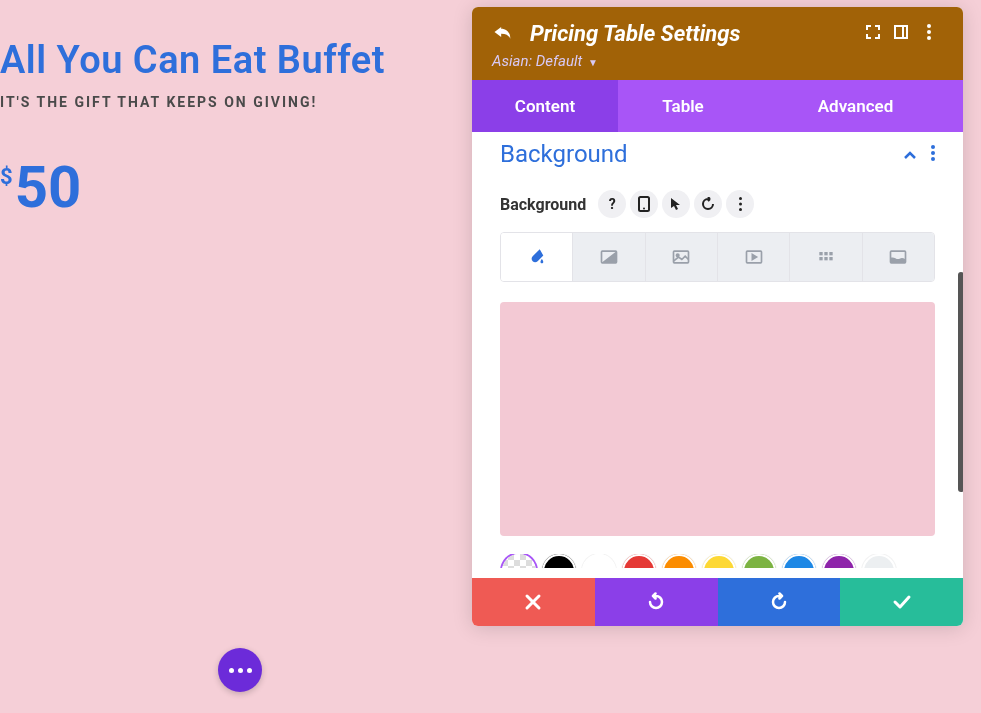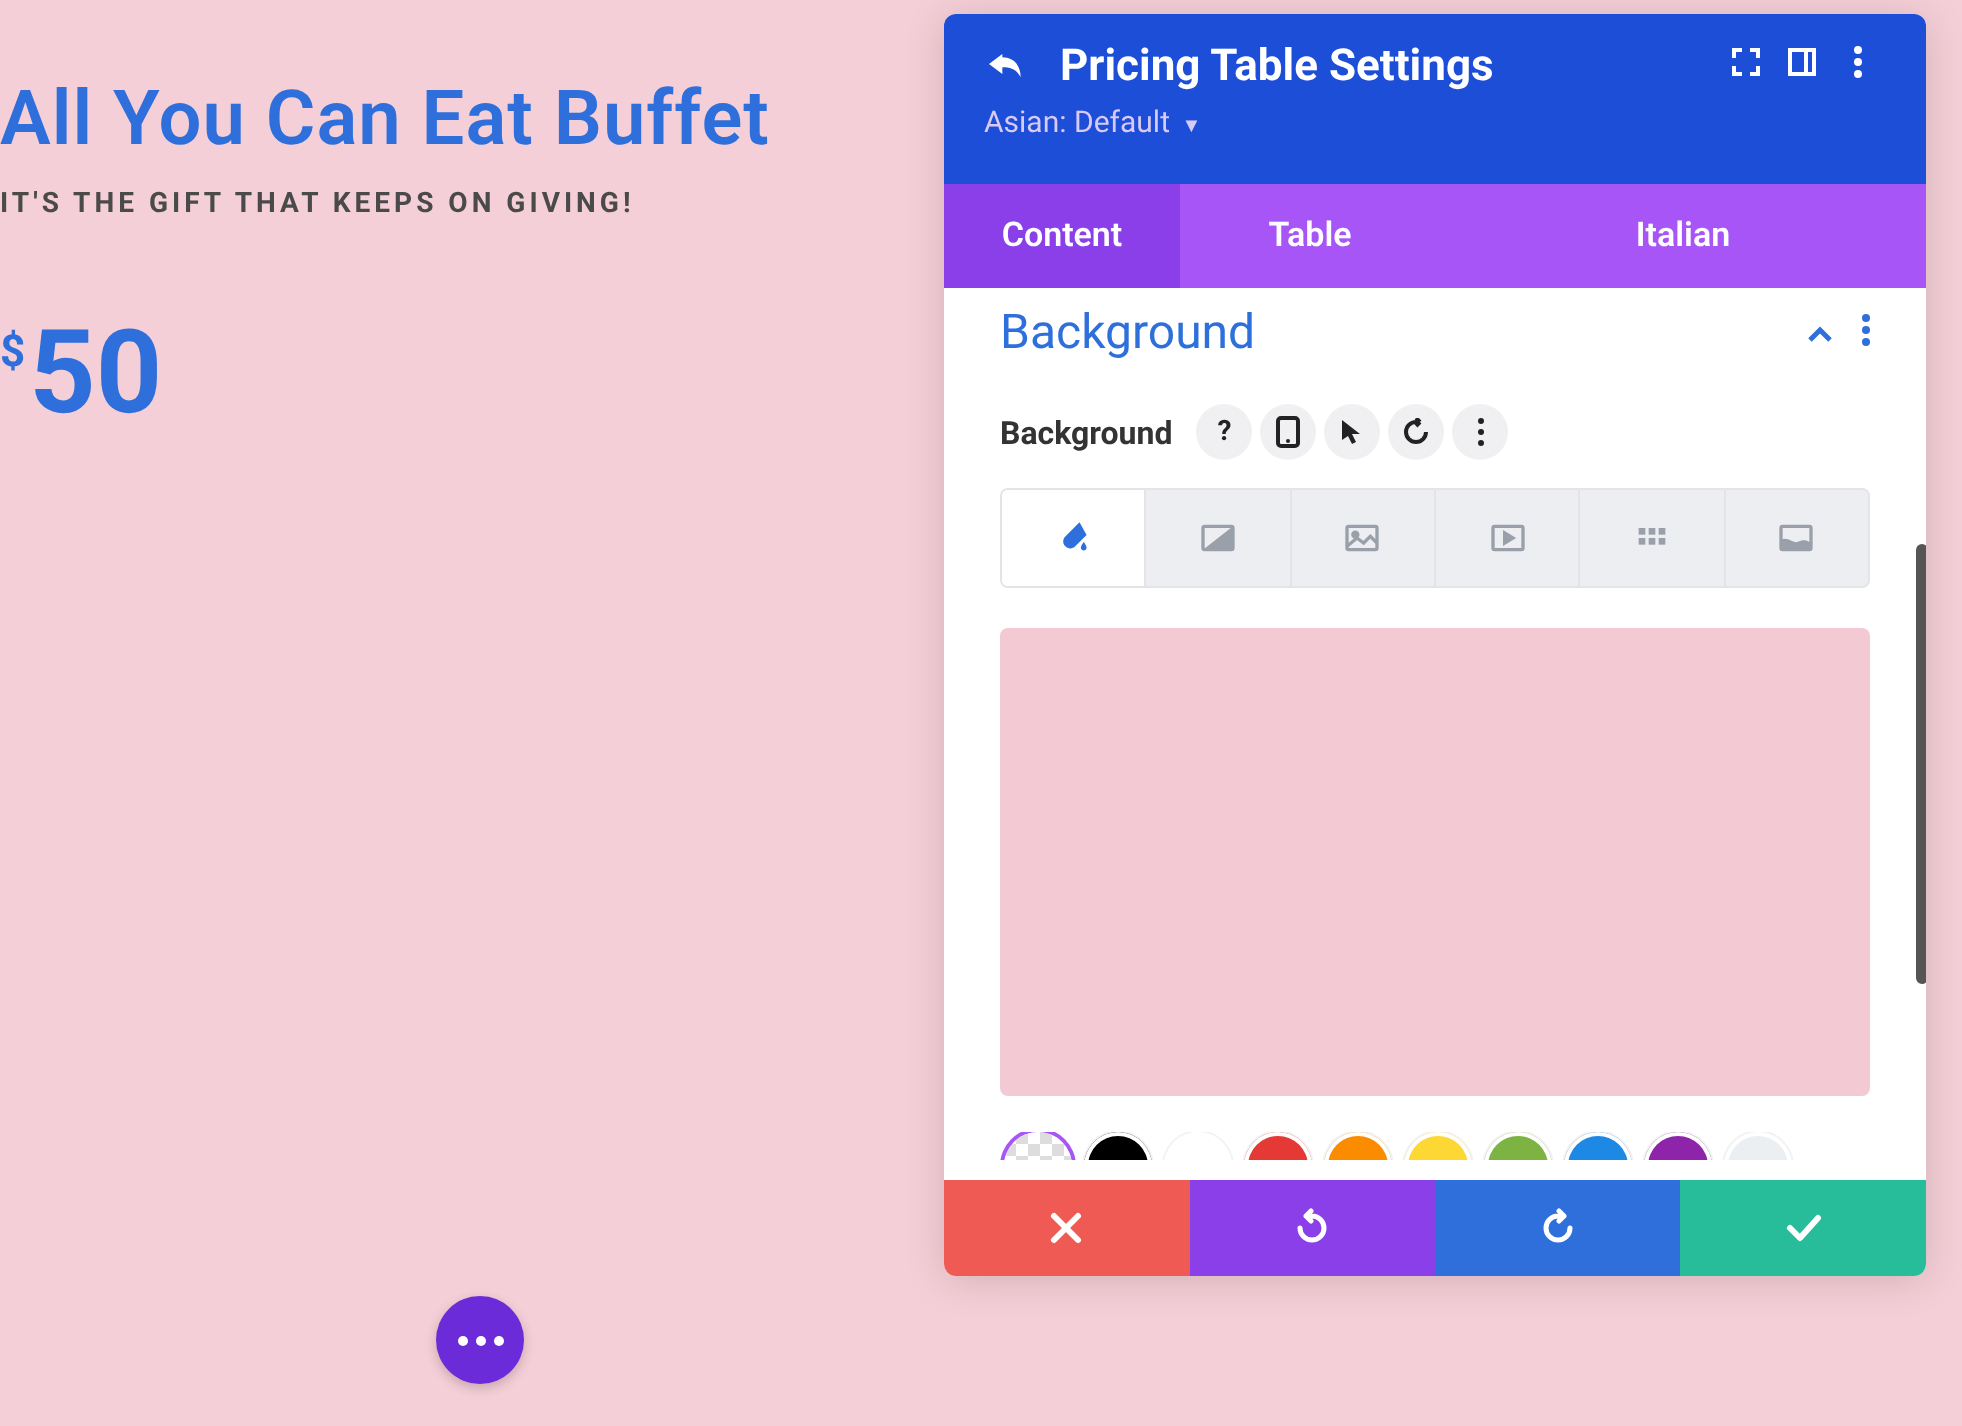--- a/index.html
+++ b/index.html
@@ -81,23 +81,24 @@
   position: absolute;
   left: 472px;
   top: 7px;
   width: 491px;
   background: #fff;
   border-radius: 6px;
   box-shadow: 0 2px 20px rgba(0,0,0,0.15);
   overflow: hidden;
 }
 .modal-head {
-  background: #1d4ed8;
+  background: #a16207;
   color: #fff;
-  padding: 14px 20px 22px 20px;
+  padding: 14px 20px 10px 20px;
+  font-style: italic;
 }
 .modal-head-row {
   display: flex;
   align-items: center;
 }
 .undo-arrow {
   font-size: 20px;
   margin-right: 18px;
   cursor: pointer;
 }
@@ -125,21 +126,21 @@
 }
 .tab {
   padding: 16px 0;
   text-align: center;
   color: #fff;
   font-size: 17px;
   font-weight: 600;
   cursor: pointer;
 }
 .tab.active { background: #8b3fe8; }
-.tab:nth-child(1){ width: 118px; }
+.tab:nth-child(1){ width: 146px; }
 .tab:nth-child(2){ width: 130px; }
 .tab:nth-child(3){ flex:1; }
 
 .section {
   padding: 8px 28px 10px 28px;
 }
 .section-head {
   display: flex;
   align-items: center;
   margin-bottom: 22px;
@@ -308,21 +309,21 @@
     <div class="preset-row">
       <span>Asian:</span>
       <span>Default</span>
       <span class="caret">▼</span>
     </div>
   </div>
 
   <div class="tabs">
     <div class="tab active">Content</div>
     <div class="tab">Table</div>
-    <div class="tab">Italian</div>
+    <div class="tab">Advanced</div>
   </div>
 
   <div class="section">
     <div class="section-head">
       <div class="section-title">Background</div>
       <span class="section-chev">
         <svg width="14" height="10" viewBox="0 0 14 10" fill="none" stroke="currentColor" stroke-width="2.5">
             <path d="M2 8 L7 3 L12 8"></path>
           </svg>
       </span>

